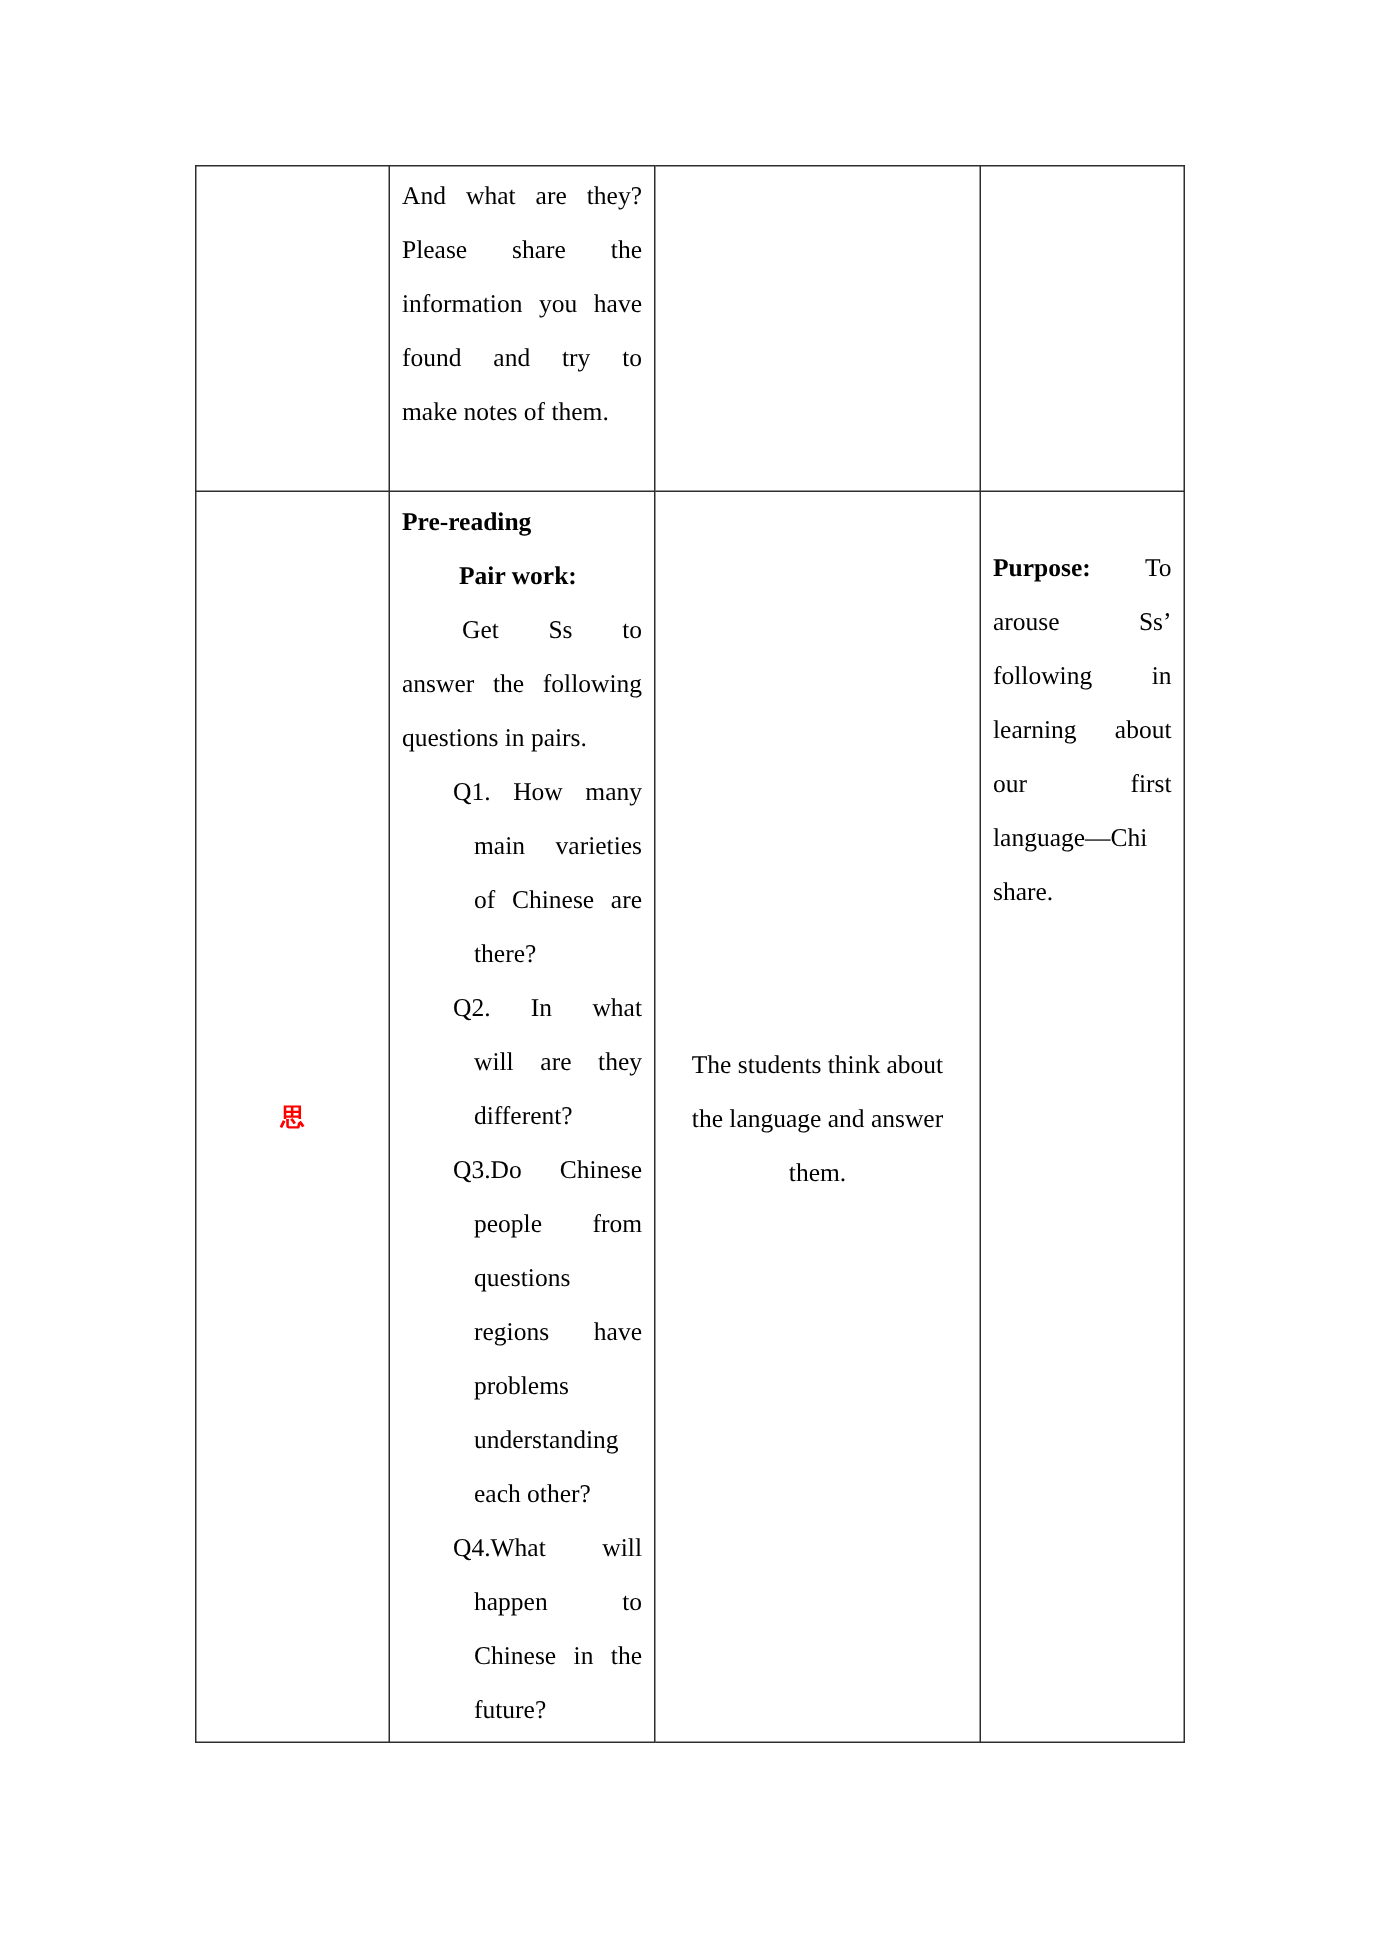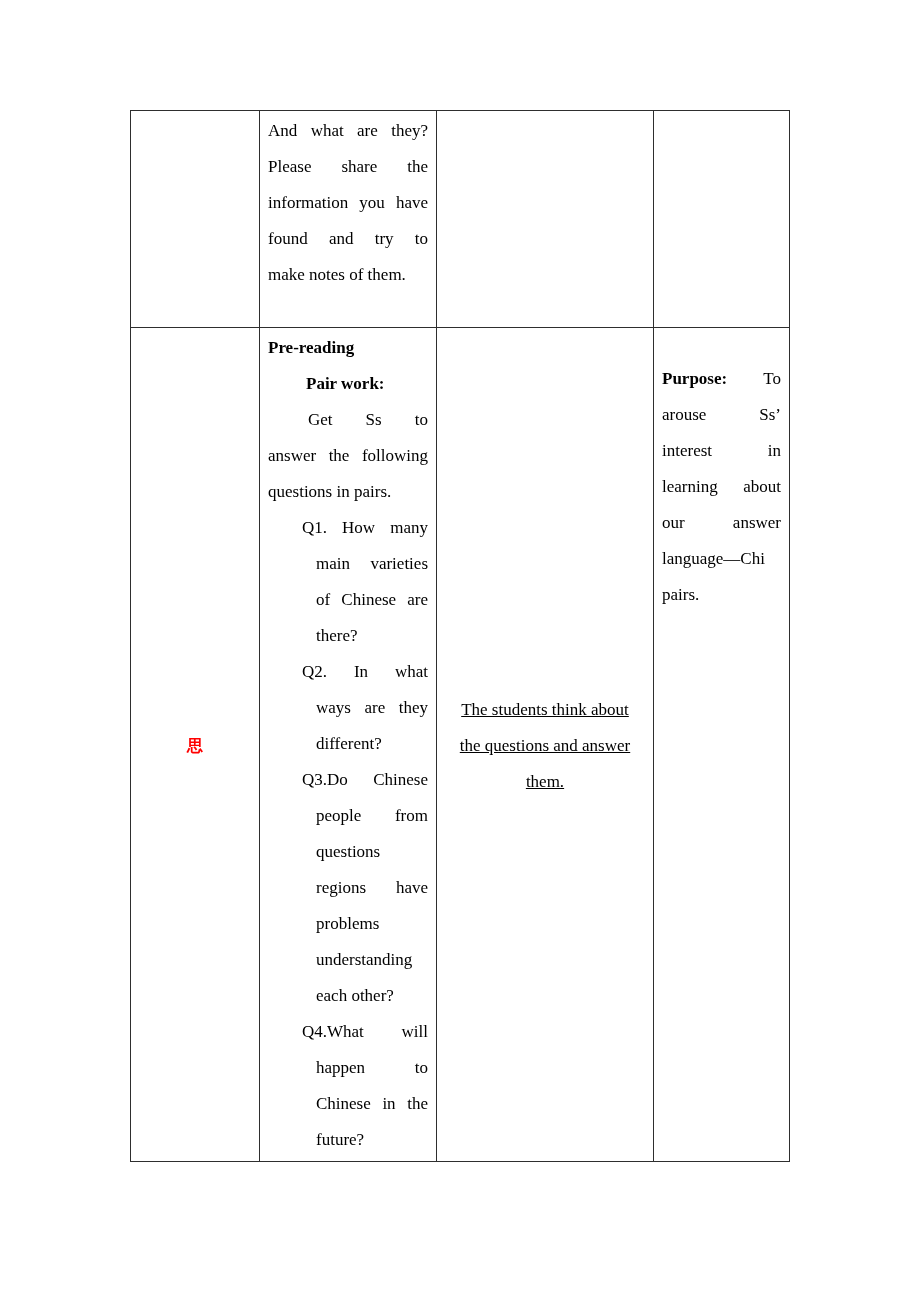--- a/index.html
+++ b/index.html
@@ -29,21 +29,21 @@
   }
   col.c1 { width: 129px; }
   col.c2 { width: 177px; }
   col.c3 { width: 217px; }
   col.c4 { width: 136px; }
   tr.r1 td { height: 214px; }
   tr.r2 td { height: 831px; }
 
   .tline { text-align: justify; text-align-last: justify; }
   .tline.tlast { text-align-last: left; }
-  .centered .tline, .centered .tline.tlast { text-align: left; text-align-last: center; text-decoration: underline; }
+  .centered .tline, .centered .tline.tlast { text-align: left; text-align-last: center; }
 
   .bold { font-weight: bold; }
   .heading-line { text-align: right; }
   .subheading-line { padding-left: 38px; text-align: right; }
   .intro .tline:first-child { padding-left: 40px; }
   .question .tline { padding-left: 48px; }
   .question .tline:first-child { padding-left: 34px; font-family: Liberation Serif, serif; }
 
   .purpose-first-line { display: flex; justify-content: space-between; margin-top: 31px; }
 
@@ -93,21 +93,21 @@
               <div class="tline tlast">questions in pairs.</div>
             </div>
         <div class="question">
               <div class="tline">Q1. How many</div>
               <div class="tline">main varieties</div>
               <div class="tline">of Chinese are</div>
               <div class="tline tlast">there?</div>
             </div>
         <div class="question">
               <div class="tline">Q2. In what</div>
-              <div class="tline">ways are they</div>
+              <div class="tline">will are they</div>
               <div class="tline tlast">different?</div>
             </div>
         <div class="question">
               <div class="tline">Q3.Do Chinese</div>
               <div class="tline">people from</div>
               <div class="tline">questions</div>
               <div class="tline">regions have</div>
               <div class="tline">problems</div>
               <div class="tline">understanding</div>
               <div class="tline tlast">each other?</div>
@@ -115,34 +115,34 @@
         <div class="question">
               <div class="tline">Q4.What will</div>
               <div class="tline">happen to</div>
               <div class="tline">Chinese in the</div>
               <div class="tline tlast">future?</div>
             </div>
       </td>
       <td class="mid">
         <div class="centered">
               <div class="tline">The students think about</div>
-              <div class="tline">the questions and answer</div>
+              <div class="tline">the language and answer</div>
               <div class="tline tlast">them.</div>
             </div>
       </td>
       <td>
         <div class="purpose-first-line">
           <span class="bold">Purpose:</span>
           <span>To</span>
         </div>
         <div>
               <div class="tline">arouse Ss’</div>
-              <div class="tline">interest in</div>
+              <div class="tline">following in</div>
               <div class="tline">learning about</div>
-              <div class="tline">our answer</div>
+              <div class="tline">our first</div>
               <div class="tline">language—Chi</div>
-              <div class="tline tlast">pairs.</div>
+              <div class="tline tlast">share.</div>
             </div>
       </td>
     </tr>
   </tbody>
     </table>
 </div>
 
 </body></html>

